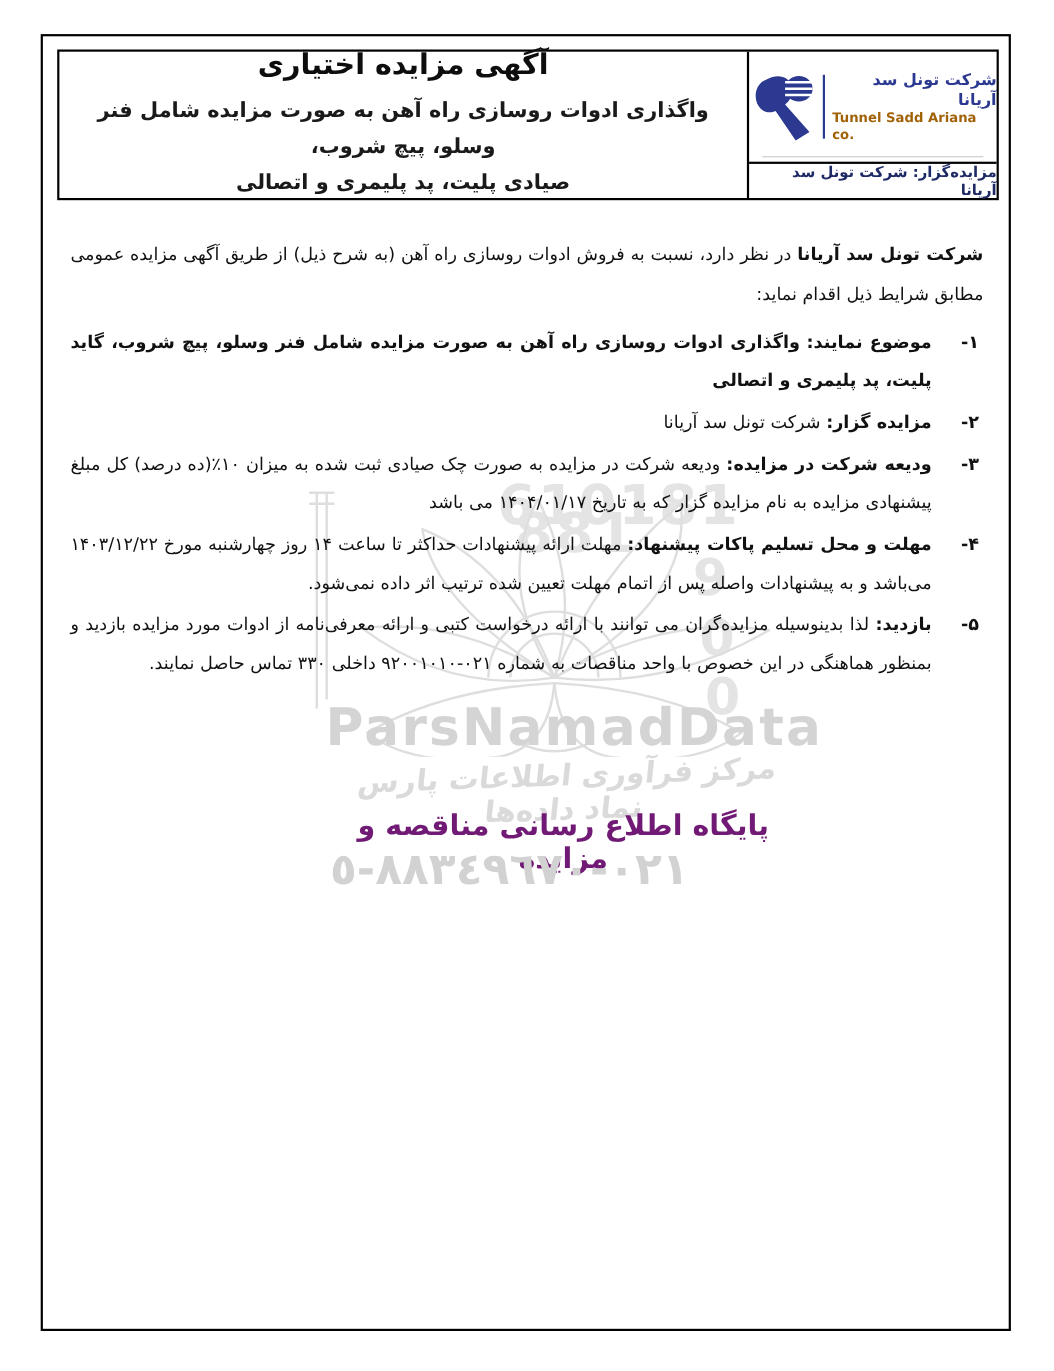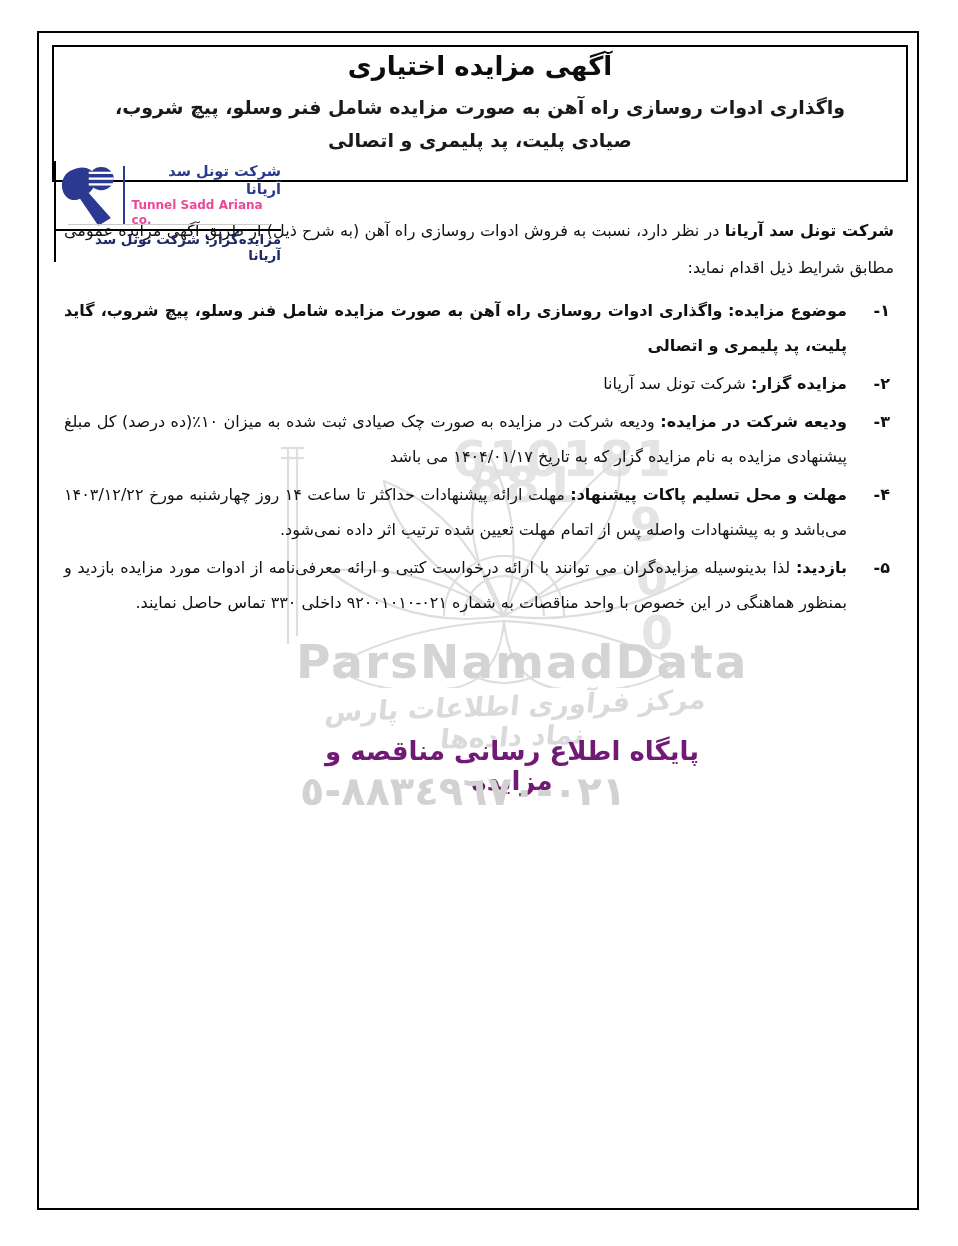--- a/index.html
+++ b/index.html
@@ -2,32 +2,32 @@
 <html lang="fa"><head>
 <meta charset="utf-8">
 <style>
   html,body{margin:0;padding:0;background:#ffffff;}
   body{width:958px;height:1246px;position:relative;overflow:hidden;
        font-family:"DejaVu Sans",sans-serif;color:#111;}
   .page-border{position:absolute;left:37px;top:31px;width:878px;height:1175px;
        border:2px solid #000;background:transparent;}
   
   .header-box{position:absolute;left:52px;top:45px;width:852px;height:133px;
-       border:2px solid #000;display:flex;flex-direction:column;background:#fff;z-index:3;}
+       border:2px solid #000;display:flex;flex-direction:row;background:#fff;z-index:3;}
   .title-cell{flex:1;display:flex;flex-direction:column;align-items:center;
        justify-content:center;direction:rtl;padding:4px 10px;}
   .doc-title{font-size:26px;font-weight:bold;color:#0d0d0d;margin-bottom:10px;}
   .doc-subtitle{font-size:19px;font-weight:bold;color:#1a1a1a;line-height:33px;text-align:center;}
   .logo-cell{width:225px;border-left:2px solid #000;display:flex;flex-direction:column;}
   .logo-top{flex:1;display:flex;align-items:center;justify-content:center;position:relative;gap:7px;}
   .logo-top:after{content:"";position:absolute;left:12px;right:12px;bottom:4px;height:1px;background:#c9c9c9;}
   .logo-divider{width:2px;height:58px;background:#2b3990;}
   .logo-text{display:flex;flex-direction:column;align-items:center;line-height:1.25;}
   .logo-fa{font-size:14.5px;font-weight:bold;color:#2b3990;direction:rtl;letter-spacing:1px;}
-  .logo-en{font-size:12px;font-weight:bold;color:#ec4899;}
+  .logo-en{font-size:12px;font-weight:bold;color:#a16207;}
   .logo-bottom{height:31px;border-top:2px solid #000;display:flex;align-items:center;
        justify-content:center;font-size:13.5px;font-weight:bold;color:#1e2a66;direction:rtl;padding-left:36px;}
   
   .content{position:absolute;left:64px;top:212px;width:830px;direction:rtl;
        text-align:justify;z-index:2;}
   .intro{font-size:16px;line-height:37px;margin-bottom:7px;}
   .intro .b{font-weight:bold;}
   .item{position:relative;padding-right:47px;font-size:16px;line-height:35px;margin-bottom:3px;}
   .item .num{position:absolute;right:4px;top:0;font-weight:bold;}
   .item .lbl{font-weight:bold;}
@@ -117,21 +117,21 @@
   </div>
 </div>
 
 <div class="content">
   <div class="intro">
     <span class="b">شرکت تونل سد آریانا</span><span> در نظر دارد، نسبت به فروش ادوات روسازی راه آهن (به شرح ذیل) از طریق آگهی مزایده عمومی مطابق شرایط ذیل اقدام نماید:</span>
   </div>
 
   <div class="item bold-all">
     <span class="num">۱-</span>
-    <span class="lbl">موضوع مزایده:</span>
+    <span class="lbl">موضوع نمایند:</span>
     <span class="txt"> واگذاری ادوات روسازی راه آهن به صورت مزایده شامل فنر وسلو، پیچ شروب، گاید پلیت، پد پلیمری و اتصالی</span>
   </div>
 
   <div class="item">
     <span class="num">۲-</span>
     <span class="lbl">مزایده گزار:</span>
     <span class="txt"> شرکت تونل سد آریانا</span>
   </div>
 
   <div class="item">

